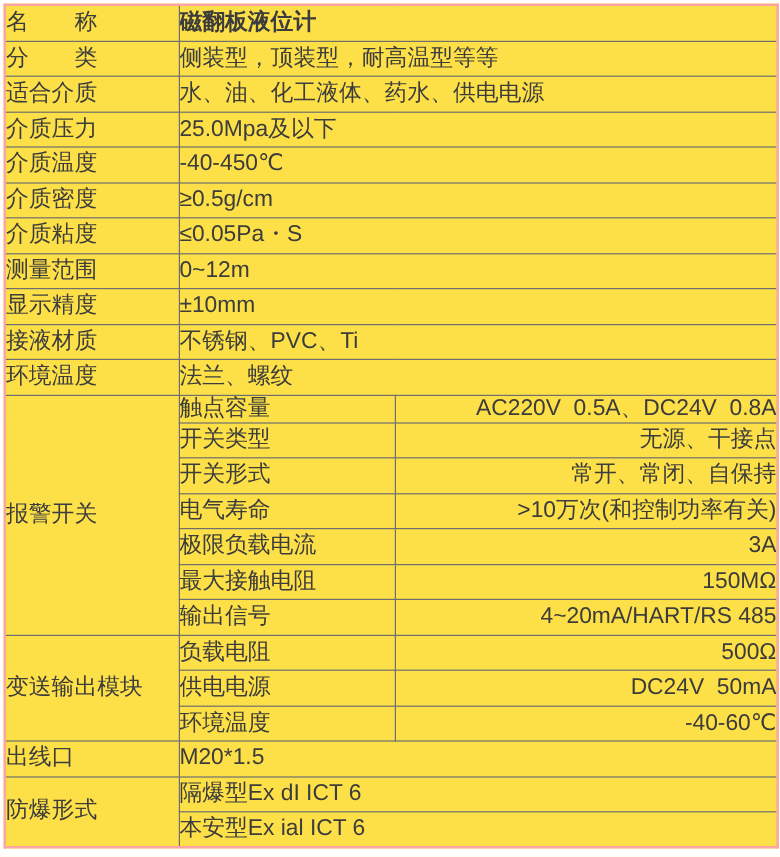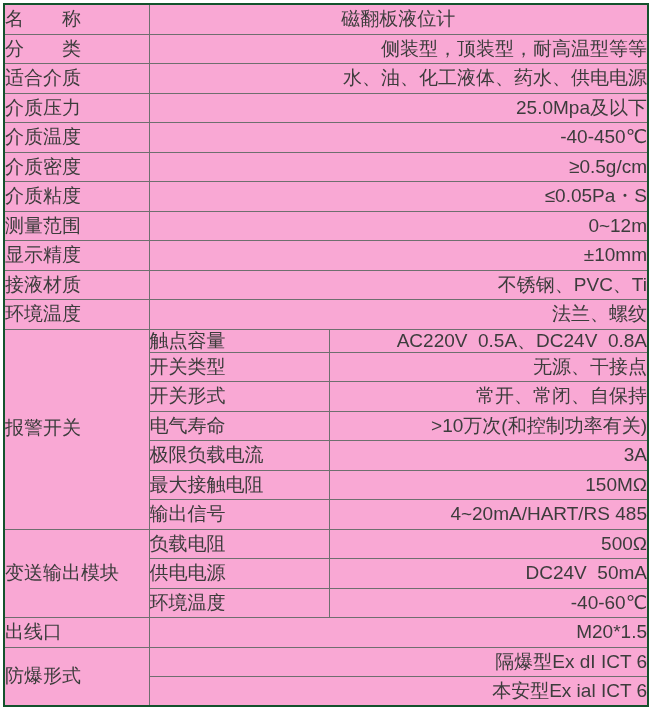--- a/index.html
+++ b/index.html
@@ -14,43 +14,43 @@
     width: 650px;
     height: 714px;
     background: #ffffff;
     box-sizing: border-box;
     padding: 3px 3px 0 3px;
   }
   table.spec {
     border-collapse: collapse;
     width: 644px;
     table-layout: fixed;
-    background: #f9a8d4;
-    border: 2px solid #14532d;
+    background: #fde047;
+    border: 2px solid #fca5a5;
   }
   table.spec td {
     border: 1px solid #6f6f6f;
     font-size: 19px;
     line-height: 20px;
     color: #3c3c3c;
     white-space: pre;
     overflow: hidden;
     padding: 0;
     vertical-align: middle;
   }
   tr.r    { height: 29.5px; }
   tr.r-t  { height: 30px;   }
   tr.r-s  { height: 23px;   }
   td.lbl  { padding-left: 10px; }
-  td.val  { padding-left: 15px; text-align: right; }
+  td.val  { padding-left: 15px; }
   td.sub  { padding-left: 15px; }
   td.val3 { padding-left: 16px; text-align: right; }
   td.title-val {
-    text-align: center;
     padding-right: 104px;
+    font-weight: bold;
   }
   td.span-mid {
     vertical-align: top;
     padding-top: 55px;
     font-family: Liberation Mono, monospace;
   }
   td.span-top {
     vertical-align: top;
     padding-top: 5px;
   }

